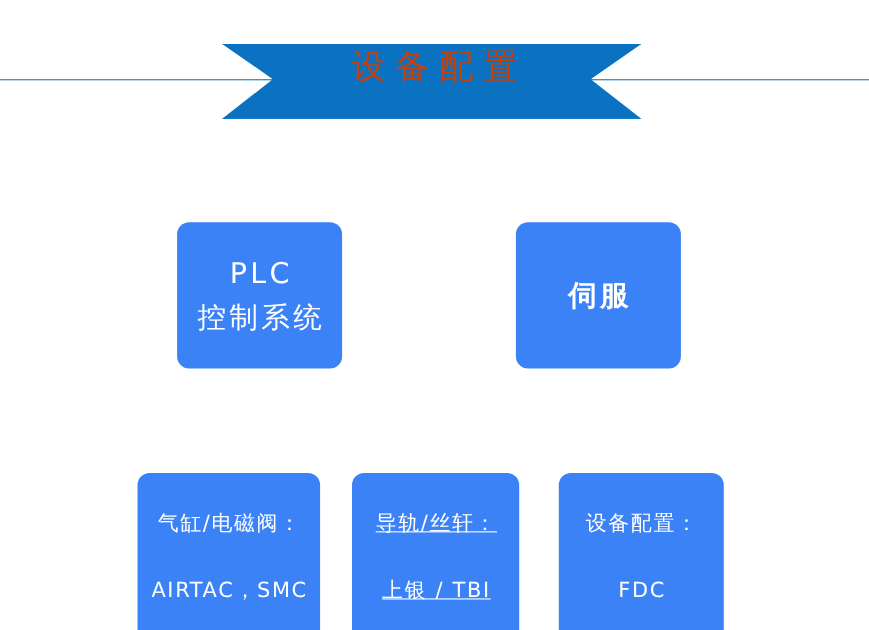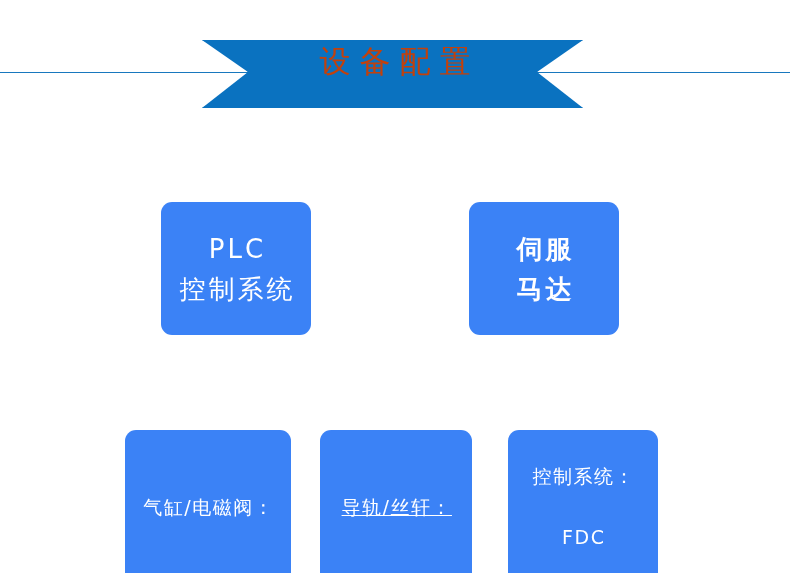--- a/index.html
+++ b/index.html
@@ -129,27 +129,28 @@
   <div class="banner-title">设备配置</div>
 </div>
 
 <div class="card card-top" id="card-plc">
   <span class="line">PLC</span>
   <span class="line">控制系统</span>
 </div>
 
 <div class="card card-top" id="card-servo">
   <span class="line">伺服</span>
-  <span class="line">马达</span>
 </div>
 
 <div class="card card-bottom" id="card-cylinder">
   <span class="line">气缸/电磁阀：</span>
+  <span class="line">AIRTAC，SMC</span>
 </div>
 
 <div class="card card-bottom" id="card-rail">
   <span class="line">导轨/丝轩：</span>
+  <span class="line">上银 / TBI</span>
 </div>
 
 <div class="card card-bottom" id="card-sensor">
-  <span class="line">控制系统：</span>
+  <span class="line">设备配置：</span>
   <span class="line">FDC</span>
 </div>
 
 </body></html>

